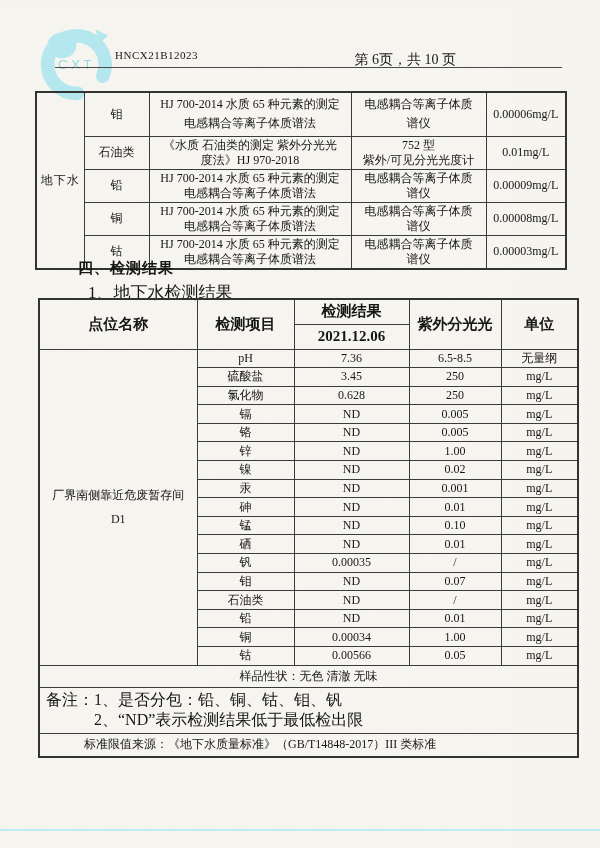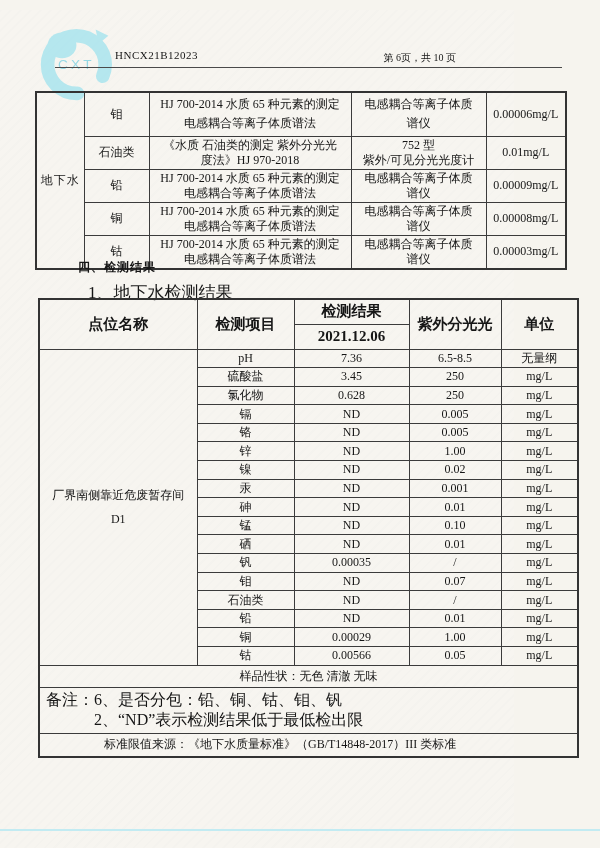--- a/index.html
+++ b/index.html
@@ -15,56 +15,56 @@
     position:absolute; inset:0; width:514px; height:848px;
     background:
       repeating-linear-gradient(135deg, rgba(190,200,205,0.045) 0 2px, rgba(0,0,0,0) 2px 7px),
       #f7f5f0;
     margin-top: 10px;
   }
 
   
   .logo { position:absolute; left:38px; top:12px; width:80px; height:82px; opacity:.8; z-index:1; }
   .hdr-code { position:absolute; left:115px; top:39px; font-size:11px; letter-spacing:.5px; z-index:2; }
-  .hdr-page { position:absolute; right:58px; top:41px; font-size:10px; z-index:2; }
+  .hdr-page { position:absolute; right:58px; top:41px; font-size:14px; z-index:2; }
   .hdr-rule { position:absolute; left:55px; top:57px; width:507px; height:0; border-top:1.5px solid #4a4a4a; z-index:2; }
 
   
   table { border-collapse:collapse; table-layout:fixed; z-index:2; position:absolute; }
   td, th { border:1px solid #3b3b3b; text-align:center; vertical-align:middle;
            font-weight:normal; font-size:12px; line-height:1.25; padding:1px 3px;
            background:transparent; overflow:hidden; }
   .outer { border:2px solid #333; }
 
   
   .method-table { left:35px; top:81px; width:530px; }
   .method-table td { font-size:12px; }
   .mt-r0 td { height:44px; }
   .mt-r td { height:31px; }
   .cat-cell { font-size:12.5px; letter-spacing:1px; }
   .two-line span { display:block; }
   .mt-r0 .two-line span { padding:2px 0; }
 
   
-  .sec-title { position:absolute; left:78px; top:249px; font-size:12px; font-weight:bold;
+  .sec-title { position:absolute; left:78px; top:249px; font-size:15px; font-weight:bold;
                font-family:"Liberation Sans","DejaVu Sans",sans-serif; letter-spacing:1px; z-index:2; }
   .sec-sub { position:absolute; left:88px; top:271px; font-size:17px; z-index:2; }
 
   
   .result-table { left:38px; top:288px; width:539px; }
   .result-table th { font-weight:bold; }
   .result-table thead th { height:25px; font-size:15px; }
   .result-table tbody td { height:18.6px; font-size:12px; padding:0 3px; }
   .site-cell { font-size:12.5px; }
   .site-cell span { display:block; line-height:2; }
   .foot-sample td { height:22px; font-size:12px; }
   .foot-remark td { text-align:left; padding:2px 4px 2px 6px; font-size:16px; }
   .remark-wrap { display:flex; align-items:flex-start; }
   .remark-lines div { line-height:1.3; }
-  .foot-source td { height:23px; text-align:left; padding-left:64px; font-size:12px; }
+  .foot-source td { height:23px; text-align:left; padding-left:44px; font-size:12px; }
 
   
   .footer-line { position:absolute; left:0; top:819px; width:600px; height:1.5px; z-index:1; }
 </style>
 </head>
 <body>
 
 <div class="page">
 
   <div class="logo">
@@ -265,41 +265,41 @@
         <td>mg/L</td>
       </tr>
       <tr>
         <td>铅</td>
         <td>ND</td>
         <td>0.01</td>
         <td>mg/L</td>
       </tr>
       <tr>
         <td>铜</td>
-        <td>0.00029</td>
+        <td>0.00034</td>
         <td>1.00</td>
         <td>mg/L</td>
       </tr>
       <tr>
         <td>钴</td>
         <td>0.00566</td>
         <td>0.05</td>
         <td>mg/L</td>
       </tr>
     </tbody>
     <tfoot>
       <tr class="foot-sample">
         <td colspan="5">样品性状：无色  清澈  无味</td>
       </tr>
       <tr class="foot-remark">
         <td colspan="5">
           <div class="remark-wrap">
             <div>备注：</div>
             <div class="remark-lines">
-              <div>6、是否分包：铅、铜、钴、钼、钒</div>
+              <div>1、是否分包：铅、铜、钴、钼、钒</div>
               <div>2、“ND”表示检测结果低于最低检出限</div>
             </div>
           </div>
         </td>
       </tr>
       <tr class="foot-source">
         <td colspan="5">标准限值来源：《地下水质量标准》（GB/T14848-2017）III  类标准</td>
       </tr>
     </tfoot>
   </table>

